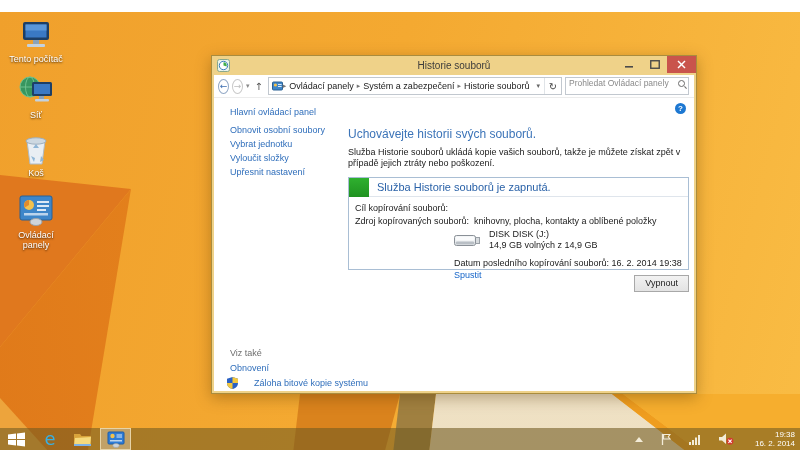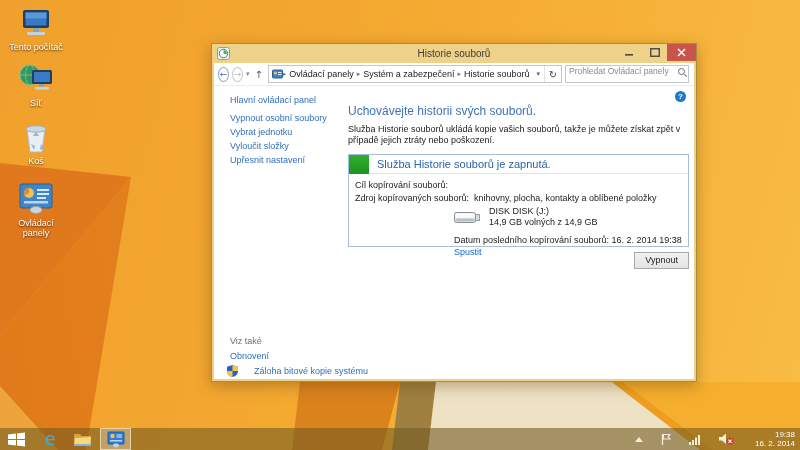--- a/index.html
+++ b/index.html
@@ -1,21 +1,21 @@
 <!DOCTYPE html>
 <html><head>
 <meta charset="utf-8">
 <style>
   * { margin:0; padding:0; box-sizing:border-box; }
   html,body { width:800px; height:450px; overflow:hidden; }
   body { font-family:"Liberation Sans","DejaVu Sans",sans-serif; position:relative; }
   .glyph { font-family:"DejaVu Sans",sans-serif; }
 
   
-  .desktop { position:absolute; inset:0; background:linear-gradient(105deg,#f0a02c 0%,#f4a931 45%,#f9bc44 100%); }
+  .desktop { position:absolute; inset:0; background:linear-gradient(105deg,#f0a02c 0%,#f4a931 45%,#f9bc44 100%);margin-top:12px; }
   .facet { position:absolute; inset:0; }
   .f-dark   { background:#e0781e; clip-path:polygon(0 163px,131px 177px,0 335px); }
   .f-wedge  { background:linear-gradient(260deg,#f4a73e 0%,#e8891f 45%,#e07a1a 100%); clip-path:polygon(131px 177px,86px 450px,0 450px,0 335px); }
   .f-corner { background:#eda43c; clip-path:polygon(0 386px,58px 450px,0 450px); }
   .f-streak { background:#da831d; clip-path:polygon(300px 382px,400px 382px,382px 450px,292px 450px); }
   .f-olive  { background:#a08040; clip-path:polygon(400px 382px,436px 382px,428px 450px,392px 450px); }
   .f-cream  { background:linear-gradient(180deg,#f5ead3,#eee0c2); clip-path:polygon(436px 382px,612px 382px,700px 450px,428px 450px); }
   .f-ridge  { background:#ef9d1f; clip-path:polygon(612px 382px,623px 382px,713px 450px,700px 450px); }
   .f-bright { background:#f6ae2e; clip-path:polygon(623px 382px,800px 382px,800px 450px,713px 450px); }
 
@@ -54,21 +54,21 @@
   .mag::before { content:""; position:absolute; left:2px; top:2px; width:5px; height:5px; border:1px solid #6b6b6b; border-radius:50%; }
   .mag::after { content:""; position:absolute; left:8px; top:9px; width:3px; height:1px; background:#6b6b6b; transform:rotate(45deg); }
 
   
   .content { position:absolute; left:0; right:0; top:24px; bottom:0; background:#fff; font-size:9px; }
   .help { position:absolute; right:8px; top:4px; width:11px; height:11px; border-radius:50%; background:#1d78d2; color:#fff; font-size:8px; font-weight:bold; text-align:center; line-height:11px; }
   .sidebar { position:absolute; left:16px; top:8px; width:112px; }
   .slink { color:#2f6ebb; cursor:pointer; }
   .sb-home { display:block; margin-bottom:9px; }
   .sb-item { display:block; margin-bottom:5px; line-height:9px; }
-  .main { position:absolute; left:134px; top:4px; width:341px; }
+  .main { position:absolute; left:134px; top:15px; width:341px; }
   .heading { margin-top:13px; font-size:12px; color:#3c74b8; font-weight:normal; }
   .desc { margin-top:6px; font-size:9px; line-height:11px; color:#1b1b1b; }
   .statusbox { margin-top:8px; border:1px solid #a9bed4; height:93px; position:relative; }
   .statushead { height:19px; display:flex; align-items:center; border-bottom:1px solid #dfe5ec; }
   .greensq { width:20px; height:19px; background:linear-gradient(#2fb02f,#1f9220); }
   .statustitle { margin-left:8px; font-size:11px; color:#2a62a8; }
   .statusbody { padding:6px 6px 0 6px; color:#1b1b1b; }
   .srow { display:flex; margin-bottom:3px; }
   .srow .lab { width:119px; flex:0 0 119px; }
   .driveblock { margin-left:99px; display:flex; align-items:center; gap:8px; margin-top:1px; }
@@ -223,21 +223,21 @@
           <input type="text" placeholder="Prohledat Ovládací panely" style="">
           <span class="mag"></span>
         </div>
       </div>
 
       <div class="content">
         <div class="help">?</div>
 
         <div class="sidebar">
           <span class="slink sb-home">Hlavní ovládací panel</span>
-          <span class="slink sb-item">Vypnout osobní soubory</span>
+          <span class="slink sb-item">Obnovit osobní soubory</span>
           <span class="slink sb-item">Vybrat jednotku</span>
           <span class="slink sb-item">Vyloučit složky</span>
           <span class="slink sb-item">Upřesnit nastavení</span>
         </div>
 
         <div class="main">
           <div class="heading">Uchovávejte historii svých souborů.</div>
           <div class="desc">Služba Historie souborů ukládá kopie vašich souborů, takže je můžete získat zpět v případě jejich ztráty nebo poškození.</div>
 
           <div class="statusbox">

